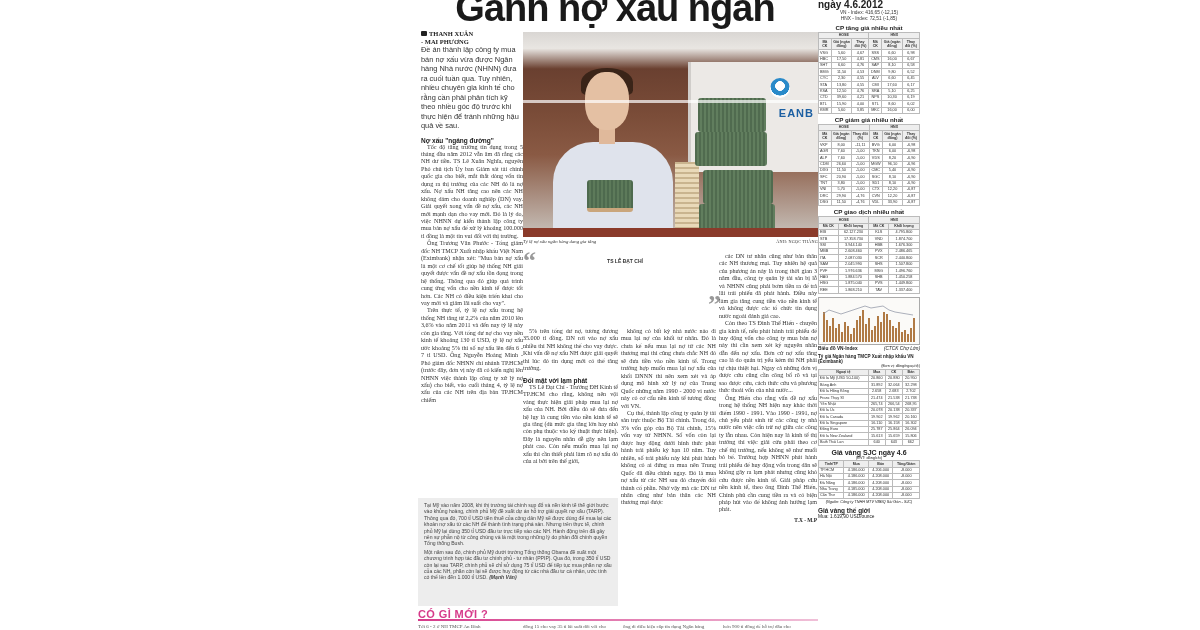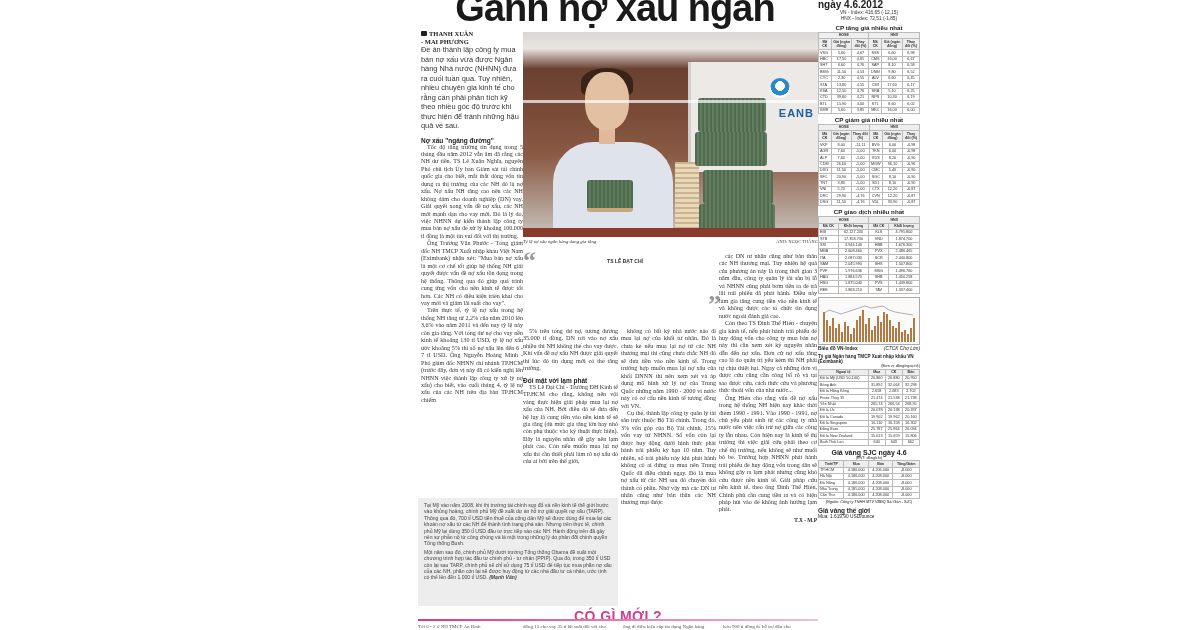--- a/index.html
+++ b/index.html
@@ -56,21 +56,21 @@
   .col2 .body-text, .col3 .body-text, .col4 .body-text { font-size: 6.1px; line-height: 7.45px; }
   .subhead2 { font-family: "Liberation Sans", sans-serif; font-weight: bold; font-size: 6.5px; margin-top: 4px; color: #222; }
   .sign { text-align: right; font-size: 5.4px; font-weight: bold; margin-top: 3px; }
 
   .sidebox { position: absolute; left: 3px; top: 498px; width: 200px; height: 108px; background: #ededed; padding: 4px 6px;
     font-family: "Liberation Sans", sans-serif; font-size: 5.1px; line-height: 6.4px; color: #444; }
   .sidebox p + p { margin-top: 2px; }
   .sidebox .author { font-weight: bold; font-style: italic; }
 
   .cogimoi { position: absolute; left: 3px; top: 608px; width: 400px; }
-  .cogimoi .title { font-family: "Liberation Sans", sans-serif; font-weight: bold; font-size: 14px; color: #d63a8a; letter-spacing: 0.4px; text-align: center; }
+  .cogimoi .title { font-family: "Liberation Sans", sans-serif; font-weight: bold; font-size: 11px; color: #d63a8a; letter-spacing: 0.4px; }
   .cogimoi .rule { position: absolute; left: 0; top: 11px; width: 400px; height: 1.5px; background: linear-gradient(90deg, #d63a8a, #f0c0d8); }
   .cogimoi .snippet { position: absolute; top: 16px; font-size: 5px; color: #555; white-space: nowrap; }
 
   
   .market { position: absolute; left: 403px; top: 0; width: 102px; font-family: "Liberation Sans", sans-serif; }
   .m-date { font-weight: bold; font-size: 10px; line-height: 10px; }
   .m-index { text-align: center; font-size: 4.8px; line-height: 6px; color: #333; }
   .m-title { text-align: center; font-weight: bold; font-size: 6.2px; margin-top: 2px; line-height: 8px; }
   table.mt { width: 100%; border-collapse: collapse; font-size: 3.8px; color: #333; }
   table.mt th, table.mt td { border: 0.5px solid #bbb; padding: 0.4px 1px; text-align: center; line-height: 4.6px; }

